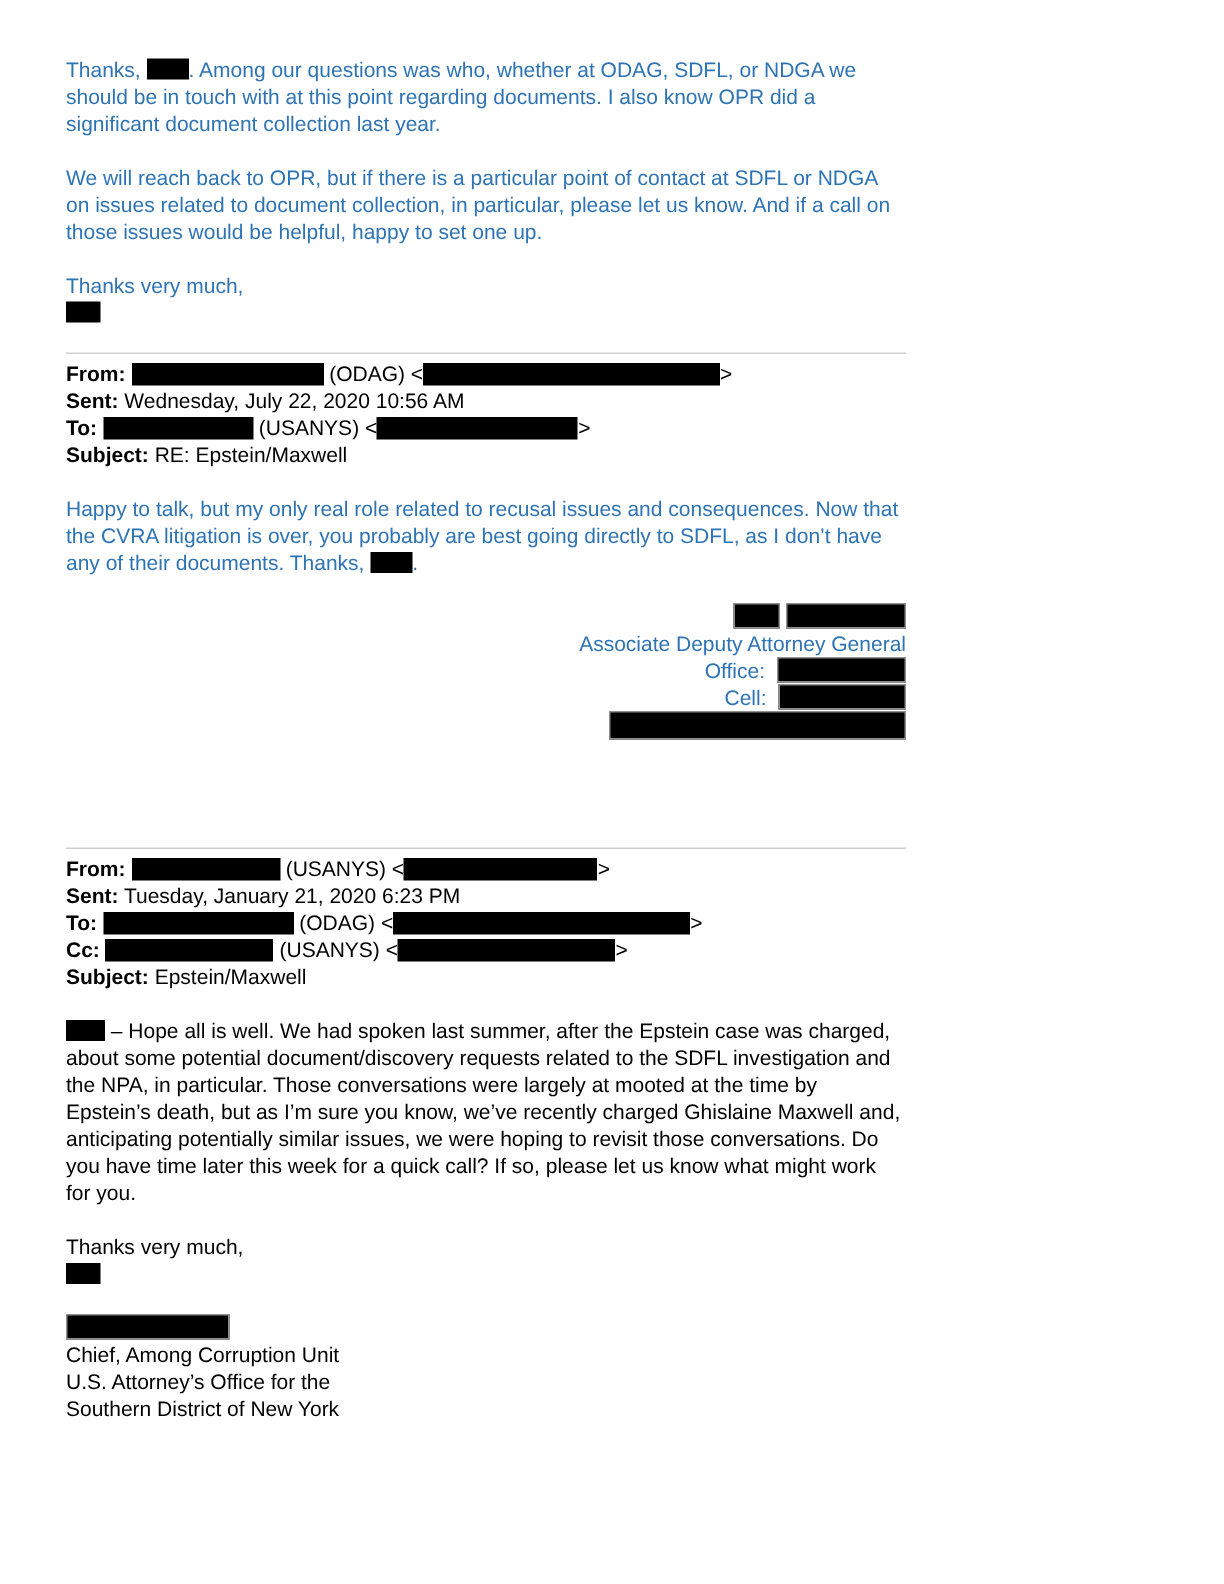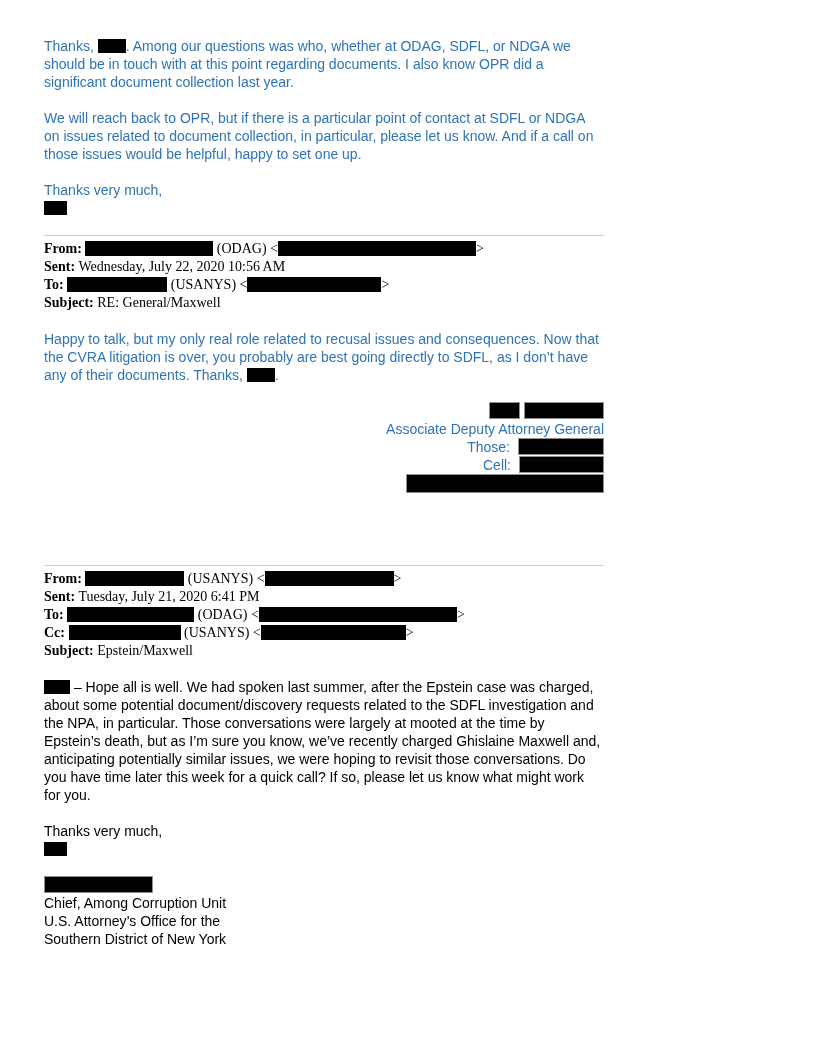--- a/index.html
+++ b/index.html
@@ -12,21 +12,21 @@
     font-size:14px;line-height:18px;color:#000;
   }
   p{margin:0 0 18px 0;}
   .blue{color:#2E74B5;}
   .bold{font-weight:bold;}
   .redact{display:inline-block;background:#000;height:14px;vertical-align:-2px;}
   .redact.h15{height:15px;vertical-align:-3px;}
   .redact.h17{height:17px;vertical-align:-4px;}
   .redact.rim{border:1px solid #8f8f8f;}
   .divider{height:1px;background:#cfcfcf;border:0;margin:0 0 4px 0;}
-  .hdr{margin:0;font-family:Liberation Serif, serif;}
+  .hdr{margin:0;}
   .hdr .row{line-height:18px;}
   .hdr .row.last{margin-bottom:18px;}
   .sigblock .row{line-height:18px;}
   .gap-bottom{margin-bottom:72px;text-align:right;}
   .ml8{margin-left:8px;}
 </style>
 </head>
 <body>
 
 <div class="page">
@@ -36,39 +36,39 @@
     <p class="blue">We will reach back to OPR, but if there is a particular point of contact at SDFL or NDGA on issues related to document collection, in particular, please let us know.  And if a call on those issues would be helpful, happy to set one up.</p>
     <p class="blue"><span>Thanks very much,</span><br><span class="redact" style="width:23px"></span></p>
   </div>
 
   <hr class="divider">
 
   <div class="hdr">
     <div class="row"><span class="bold">From:</span> <span class="redact h15" style="width:128px"></span> <span>(ODAG) &lt;</span><span class="redact h15" style="width:198px"></span><span>&gt;</span></div>
     <div class="row"><span class="bold">Sent:</span> <span>Wednesday, July 22, 2020 10:56 AM</span></div>
     <div class="row"><span class="bold">To:</span> <span class="redact h15" style="width:100px"></span> <span>(USANYS) &lt;</span><span class="redact h15" style="width:134px"></span><span>&gt;</span></div>
-    <div class="row last"><span class="bold">Subject:</span> <span>RE: General/Maxwell</span></div>
+    <div class="row last"><span class="bold">Subject:</span> <span>RE: Epstein/Maxwell</span></div>
   </div>
 
   <div>
     <p class="blue"><span>Happy to talk, but my only real role related to recusal issues and consequences.  Now that the CVRA litigation is over, you probably are best going directly to SDFL, as I don’t have any of their documents.  Thanks,</span> <span class="redact" style="width:28px"></span><span>.</span></p>
     <div class="sigblock blue gap-bottom">
       <div class="row"><span class="redact h15 rim" style="width:29px"></span> <span class="redact h15 rim" style="width:78px"></span></div>
       <div class="row">Associate Deputy Attorney General</div>
-      <div class="row"><span>Those:</span><span class="redact h15 rim ml8" style="width:84px"></span></div>
+      <div class="row"><span>Office:</span><span class="redact h15 rim ml8" style="width:84px"></span></div>
       <div class="row"><span>Cell:</span><span class="redact h15 rim ml8" style="width:83px"></span></div>
       <div class="row"><span class="redact h17 rim" style="width:196px"></span></div>
     </div>
   </div>
 
   <hr class="divider">
 
   <div class="hdr">
     <div class="row"><span class="bold">From:</span> <span class="redact h15" style="width:99px"></span> <span>(USANYS) &lt;</span><span class="redact h15" style="width:129px"></span><span>&gt;</span></div>
-    <div class="row"><span class="bold">Sent:</span> <span>Tuesday, July 21, 2020 6:41 PM</span></div>
+    <div class="row"><span class="bold">Sent:</span> <span>Tuesday, January 21, 2020 6:23 PM</span></div>
     <div class="row"><span class="bold">To:</span> <span class="redact h15" style="width:127px"></span> <span>(ODAG) &lt;</span><span class="redact h15" style="width:198px"></span><span>&gt;</span></div>
     <div class="row"><span class="bold">Cc:</span> <span class="redact h15" style="width:112px"></span> <span>(USANYS) &lt;</span><span class="redact h15" style="width:145px"></span><span>&gt;</span></div>
     <div class="row last"><span class="bold">Subject:</span> <span>Epstein/Maxwell</span></div>
   </div>
 
   <div>
     <p><span class="redact" style="width:26px"></span> <span>– Hope all is well.  We had spoken last summer, after the Epstein case was charged, about some potential document/discovery requests related to the SDFL investigation and the NPA, in particular.  Those conversations were largely at mooted at the time by Epstein’s death, but as I’m sure you know, we’ve recently charged Ghislaine Maxwell and, anticipating potentially similar issues, we were hoping to revisit those conversations.   Do you have time later this week for a quick call?  If so, please let us know what might work for you.</span></p>
     <p><span>Thanks very much,</span><br><span class="redact" style="width:23px"></span></p>
     <div class="sigblock">
       <div class="row"><span class="redact h15 rim" style="width:107px"></span></div>

